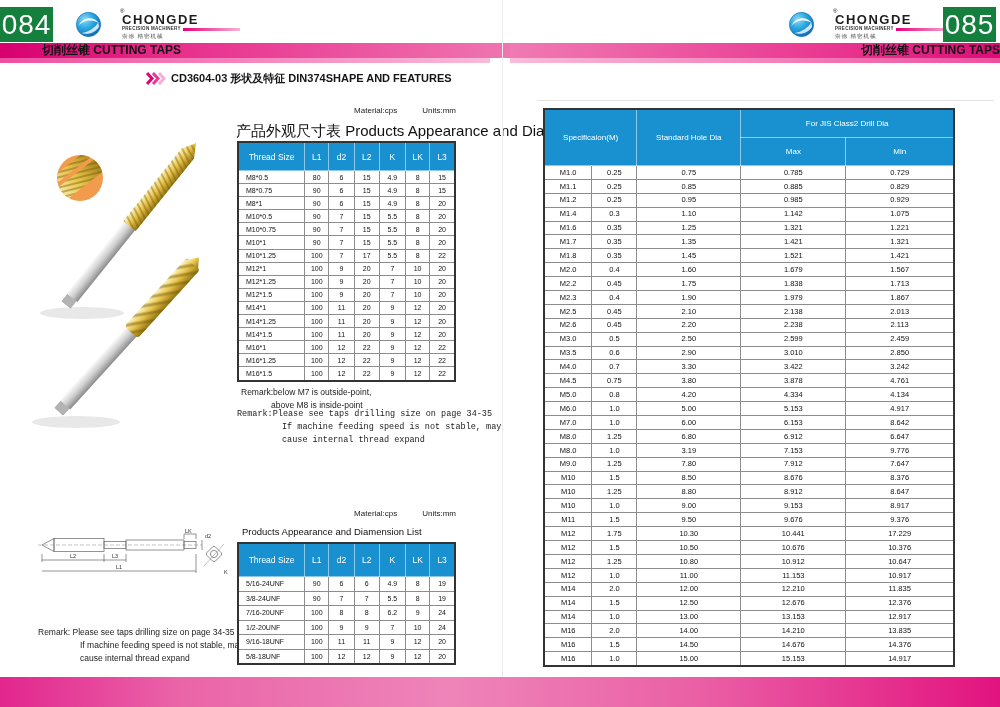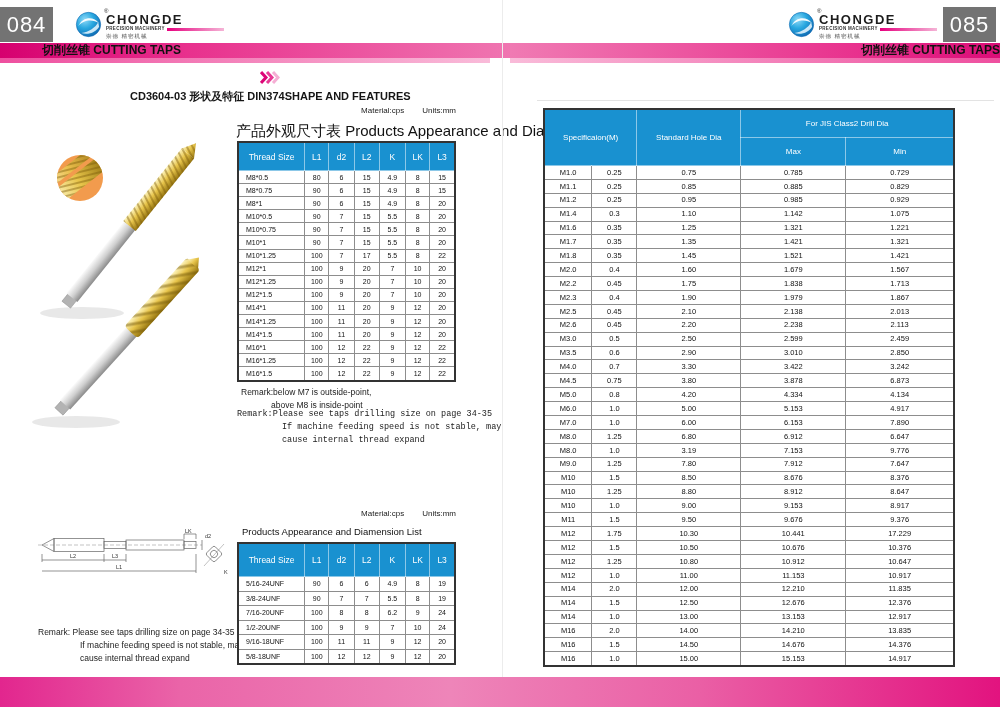--- a/index.html
+++ b/index.html
@@ -1,45 +1,45 @@
 <!DOCTYPE html>
 <html><head>
 <meta charset="utf-8">
 <style>
   html,body{margin:0;padding:0;background:#fff;}
   .canvas{position:relative;width:1000px;height:707px;background:#fff;overflow:hidden;
           font-family:"Liberation Sans",sans-serif;color:#1a1a1a;}
   .abs{position:absolute;}
 
   
-  .pagenum{width:53px;height:35px;background:#737373;color:#fff;font-size:22px;
+  .pagenum{width:53px;height:35px;background:#15803d;color:#fff;font-size:28px;
            display:flex;align-items:center;justify-content:center;letter-spacing:1px;}
 
   
-  .logo{display:flex;align-items:flex-start;gap:4px;}
+  .logo{display:flex;align-items:flex-start;gap:20px;}
   .logo .globe{width:27px;height:27px;flex:0 0 auto;}
   .logo .txt{display:flex;flex-direction:column;line-height:1;position:relative;padding-top:2px;}
   .logo .reg{position:absolute;top:-3px;left:-2px;font-size:6px;color:#222;}
   .logo .nm{font-size:13px;font-weight:bold;letter-spacing:1.5px;color:#1c1c1c;}
   .logo .tagrow{display:flex;align-items:center;gap:2px;margin-top:1px;width:118px;}
   .logo .tag{font-size:4.5px;font-weight:bold;color:#333;letter-spacing:.3px;white-space:nowrap;}
   .logo .pinkline{height:2.5px;flex:1;background:linear-gradient(90deg,#e6007e,#f5b5d7);}
   .logo .cn{font-size:5.5px;color:#555;margin-top:2px;letter-spacing:1px;}
 
   
   .banner{height:15px;display:flex;align-items:center;font-size:12px;font-weight:bold;color:#111;}
   .banner-l{background:linear-gradient(90deg,#d6006f 0%,#e8308d 35%,#f07ab3 100%);padding-left:42px;}
   .banner-r{background:linear-gradient(90deg,#f07ab3 0%,#e8308d 65%,#d6006f 100%);justify-content:flex-end;padding-right:52px;}
   .strip-l{height:5px;background:linear-gradient(90deg,#ee4f9f,#f9bbd9);}
   .strip-r{height:5px;background:linear-gradient(90deg,#f9bbd9,#ee4f9f);}
 
   .sectitle{display:flex;align-items:center;gap:5px;font-size:11px;font-weight:bold;color:#151515;}
 
   .note{font-size:8px;color:#222;text-align:right;}
-  .note span{margin-left:18px;}
+  .note span{margin-left:25px;}
   .caption{font-size:15px;color:#111;}
 
   table{border-collapse:collapse;table-layout:fixed;position:absolute;background:#fff;border:2px solid #333;}
   th{background:#1991d0;color:#fff;font-weight:normal;border:1px solid rgba(255,255,255,.5);}
   td{border:1px solid #8d8d8d;color:#111;text-align:center;padding:0;line-height:1;}
 
   .t1{left:237px;top:141px;width:219px;}
   .t1 th{font-size:8.5px;height:25px;}
   .t1 td{font-size:7px;height:12.1px;}
   .t1 td:first-child{text-align:left;padding-left:7px;}
@@ -94,21 +94,21 @@
       </span>
       <span class="cn">崇德 精密机械</span>
     </div>
   </div>
 
   <div class="abs banner banner-l" style="left:0;top:43px;width:490px;">
     <span>切削丝锥 CUTTING TAPS</span>
   </div>
   <div class="abs strip-l" style="left:0;top:58px;width:490px;"></div>
 
-  <div class="abs sectitle" style="left:130px;top:71px;flex-direction:column;">
+  <div class="abs sectitle" style="left:146px;top:71px;">
     <svg width="20" height="13" viewBox="0 0 20 13">
       <polyline points="1,1 6,6.5 1,12" fill="none" stroke="#dc0677" stroke-width="3"></polyline>
       <polyline points="7,1 12,6.5 7,12" fill="none" stroke="#e83a95" stroke-width="3"></polyline>
       <polyline points="13,1 18,6.5 13,12" fill="none" stroke="#f5aed4" stroke-width="3"></polyline>
     </svg>
     <span>CD3604-03 形状及特征 DIN374SHAPE AND FEATURES</span>
   </div>
 
   <svg class="abs" style="left:20px;top:100px;" width="215" height="335" viewBox="0 0 215 335">
     <defs>
@@ -633,42 +633,42 @@
           <td>0.7</td>
           <td>3.30</td>
           <td>3.422</td>
           <td>3.242</td>
         </tr>
         <tr>
           <td>M4.5</td>
           <td>0.75</td>
           <td>3.80</td>
           <td>3.878</td>
-          <td>6.873</td>
+          <td>4.761</td>
         </tr>
         <tr>
           <td>M5.0</td>
           <td>0.8</td>
           <td>4.20</td>
           <td>4.334</td>
           <td>4.134</td>
         </tr>
         <tr>
           <td>M6.0</td>
           <td>1.0</td>
           <td>5.00</td>
           <td>5.153</td>
           <td>4.917</td>
         </tr>
         <tr>
           <td>M7.0</td>
           <td>1.0</td>
           <td>6.00</td>
           <td>6.153</td>
-          <td>7.890</td>
+          <td>8.642</td>
         </tr>
         <tr>
           <td>M8.0</td>
           <td>1.25</td>
           <td>6.80</td>
           <td>6.912</td>
           <td>6.647</td>
         </tr>
         <tr>
           <td>M8.0</td>

